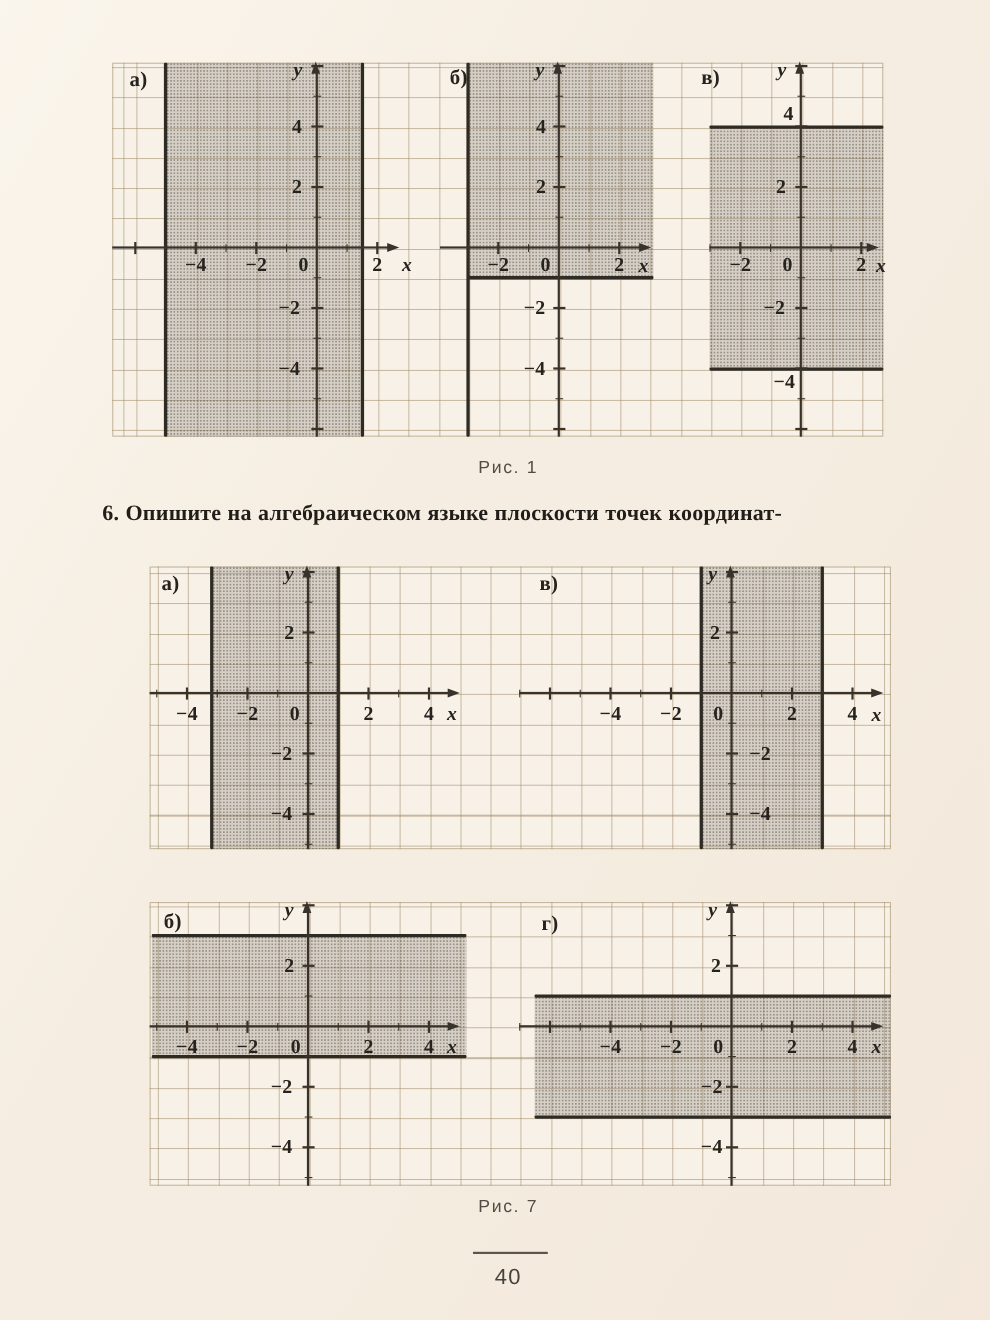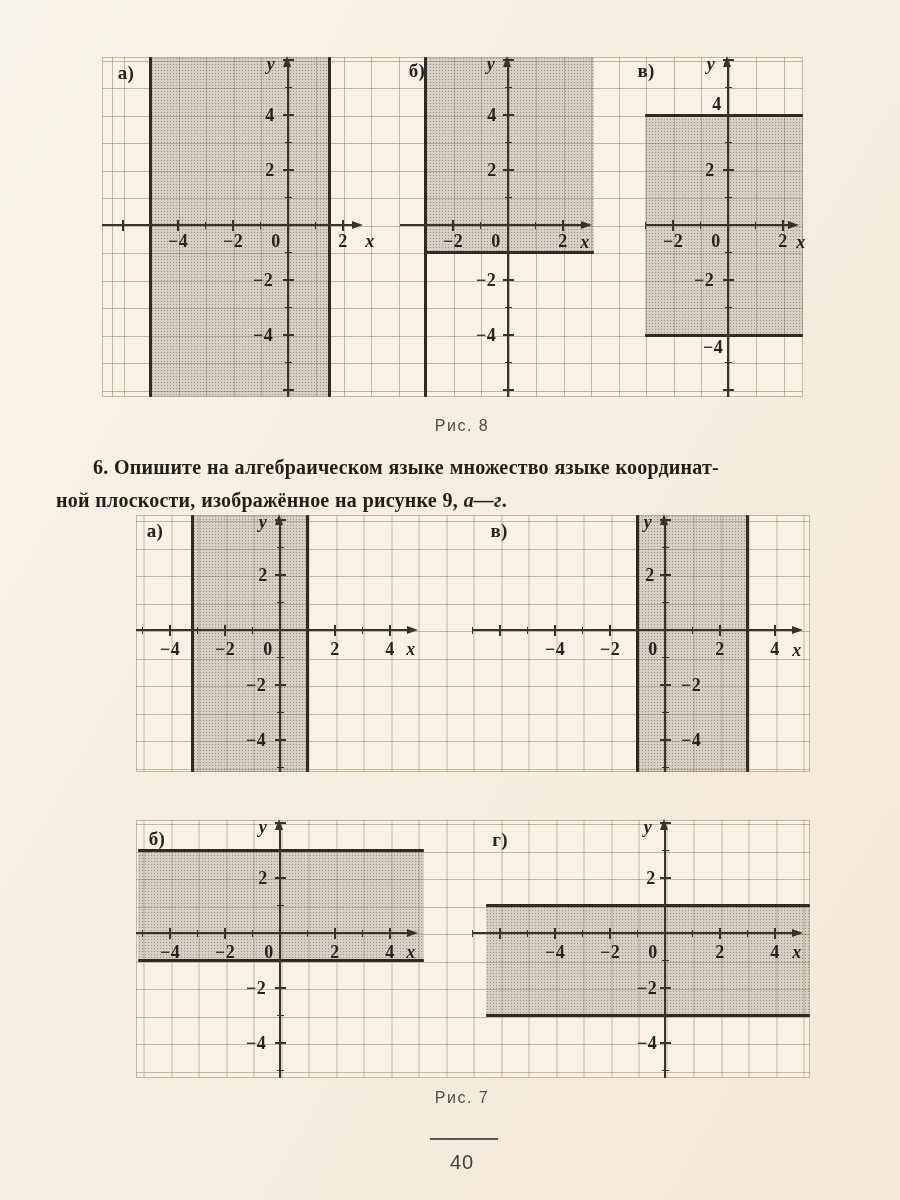--- a/index.html
+++ b/index.html
@@ -31,23 +31,22 @@
   .prob i{font-style:italic;}
   .pagenum{position:absolute;transform:translate(-50%,-50%);
         font:400 20px "Liberation Sans", sans-serif;color:#45413b;letter-spacing:1px;}
   .pagerule{position:absolute;background:#5a554d;height:2px;}
 </style>
 </head>
 <body>
 
 <div id="page">
 
-  <div class="prob" style="left:93px;top:456px;"><span>6.</span>&nbsp;<span>Опишите на алгебраическом языке множество языке координат-</span></div>
-
-  <div class="prob" style="left:56px;top:489px;"><span>ной плоскости, изображённое на рисунке 9, </span><i>а—г</i><span>.</span></div>
+  <div class="prob" style="left:93px;top:456px;"><span>6.</span>&nbsp;<span>Опишите на алгебраическом языке плоскости точек координат-</span></div>
+
 
   <div class="pagerule" style="left:430px;top:1138px;width:68px;"></div>
   <div class="pagenum" style="left:462px;top:1162px;">40</div>
 
 <div class="grid-strip" style="left: 102px; top: 57px; width: 701px; height: 340px; background-image: repeating-linear-gradient(to right, rgba(158, 136, 99, 0.55) 0px, rgba(158, 136, 99, 0.55) 1px, transparent 1px, transparent 27.5px), repeating-linear-gradient(rgba(158, 136, 99, 0.55) 0px, rgba(158, 136, 99, 0.55) 1px, transparent 1px, transparent 27.5px); background-position: 21px 3px;"></div>
     <div class="shade" style="left: 150.5px; top: 57px; width: 178.5px; height: 340px;"></div>
     <div class="bold" style="left: 149px; top: 57px; width: 3px; height: 340px;"></div>
     <div class="bold" style="left: 327.5px; top: 57px; width: 3px; height: 340px;"></div>
     <div class="axis" style="left: 102px; top: 224px; width: 252px; height: 2px;"></div>
     <div class="arr-r" style="left: 352px; top: 220.5px;"></div>
@@ -145,21 +144,21 @@
     <div class="lbl panel" style="left: 646px; top: 71px;">в)</div>
     <div class="lbl axisname" style="left: 711px; top: 64px;">y</div>
     <div class="lbl axisname" style="left: 801px; top: 242px;">x</div>
     <div class="lbl" style="left: 673px; top: 241px;">−2</div>
     <div class="lbl" style="left: 716px; top: 241px;">0</div>
     <div class="lbl" style="left: 783px; top: 241px;">2</div>
     <div class="lbl" style="left: 717px; top: 104px;">4</div>
     <div class="lbl" style="left: 710px; top: 170px;">2</div>
     <div class="lbl" style="left: 704px; top: 280px;">−2</div>
     <div class="lbl" style="left: 713px; top: 347px;">−4</div>
-    <div class="caption" style="left: 462px; top: 426px;">Рис. 8</div>
+    <div class="caption" style="left: 462px; top: 426px;">Рис. 1</div>
     <div class="grid-strip" style="left: 136px; top: 515px; width: 674px; height: 257px; background-image: repeating-linear-gradient(to right, rgba(158, 136, 99, 0.55) 0px, rgba(158, 136, 99, 0.55) 1px, transparent 1px, transparent 27.5px), repeating-linear-gradient(rgba(158, 136, 99, 0.55) 0px, rgba(158, 136, 99, 0.55) 1px, transparent 1px, transparent 27.5px); background-position: 6.5px 5px;"></div>
     <div class="grid-strip" style="left: 136px; top: 820px; width: 674px; height: 258px; background-image: repeating-linear-gradient(to right, rgba(158, 136, 99, 0.55) 0px, rgba(158, 136, 99, 0.55) 1px, transparent 1px, transparent 27.5px), repeating-linear-gradient(rgba(158, 136, 99, 0.55) 0px, rgba(158, 136, 99, 0.55) 1px, transparent 1px, transparent 27.5px); background-position: 6.5px 3px;"></div>
     <div class="shade" style="left: 192.5px; top: 515px; width: 115px; height: 257px;"></div>
     <div class="bold" style="left: 191px; top: 515px; width: 3px; height: 257px;"></div>
     <div class="bold" style="left: 306px; top: 515px; width: 3px; height: 257px;"></div>
     <div class="axis" style="left: 136px; top: 629px; width: 273px; height: 2px;"></div>
     <div class="arr-r" style="left: 407px; top: 625.5px;"></div>
     <div class="axis" style="left: 279px; top: 523px; width: 2px; height: 249px;"></div>
     <div class="arr-u" style="left: 275px; top: 514px;"></div>
     <div class="tick" style="left: 141.75px; top: 626.5px; width: 1.5px; height: 7px;"></div>

